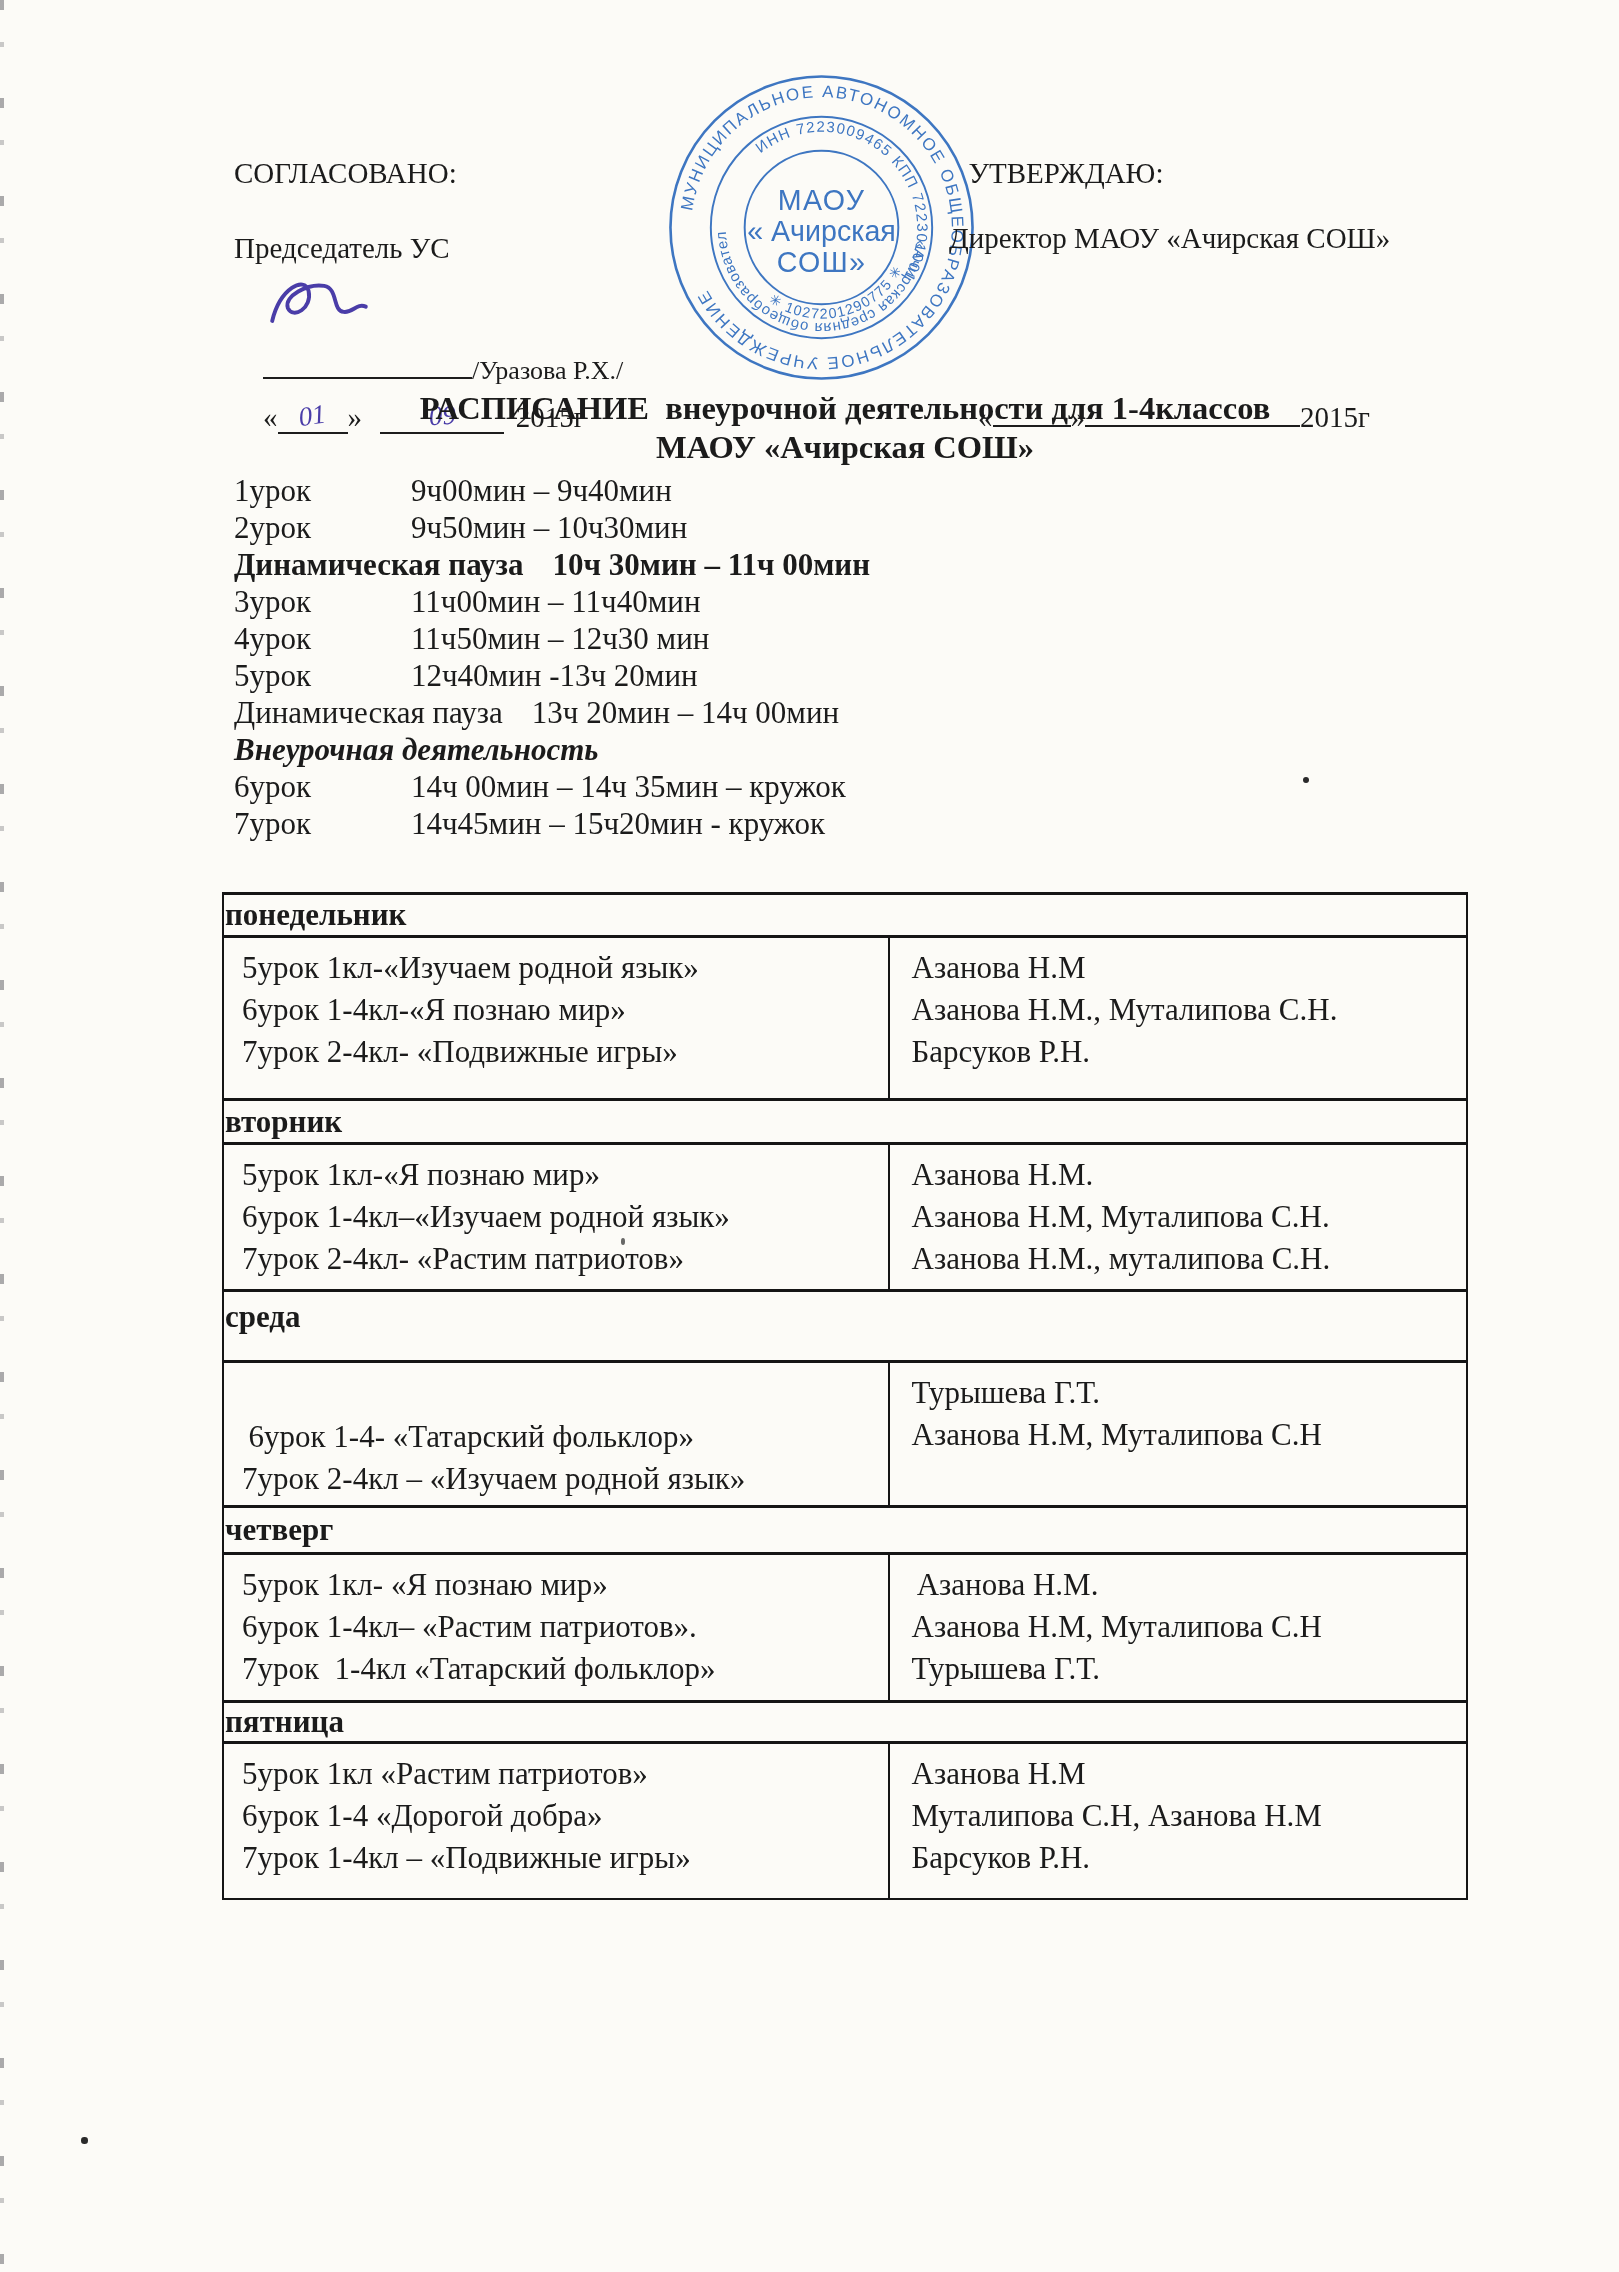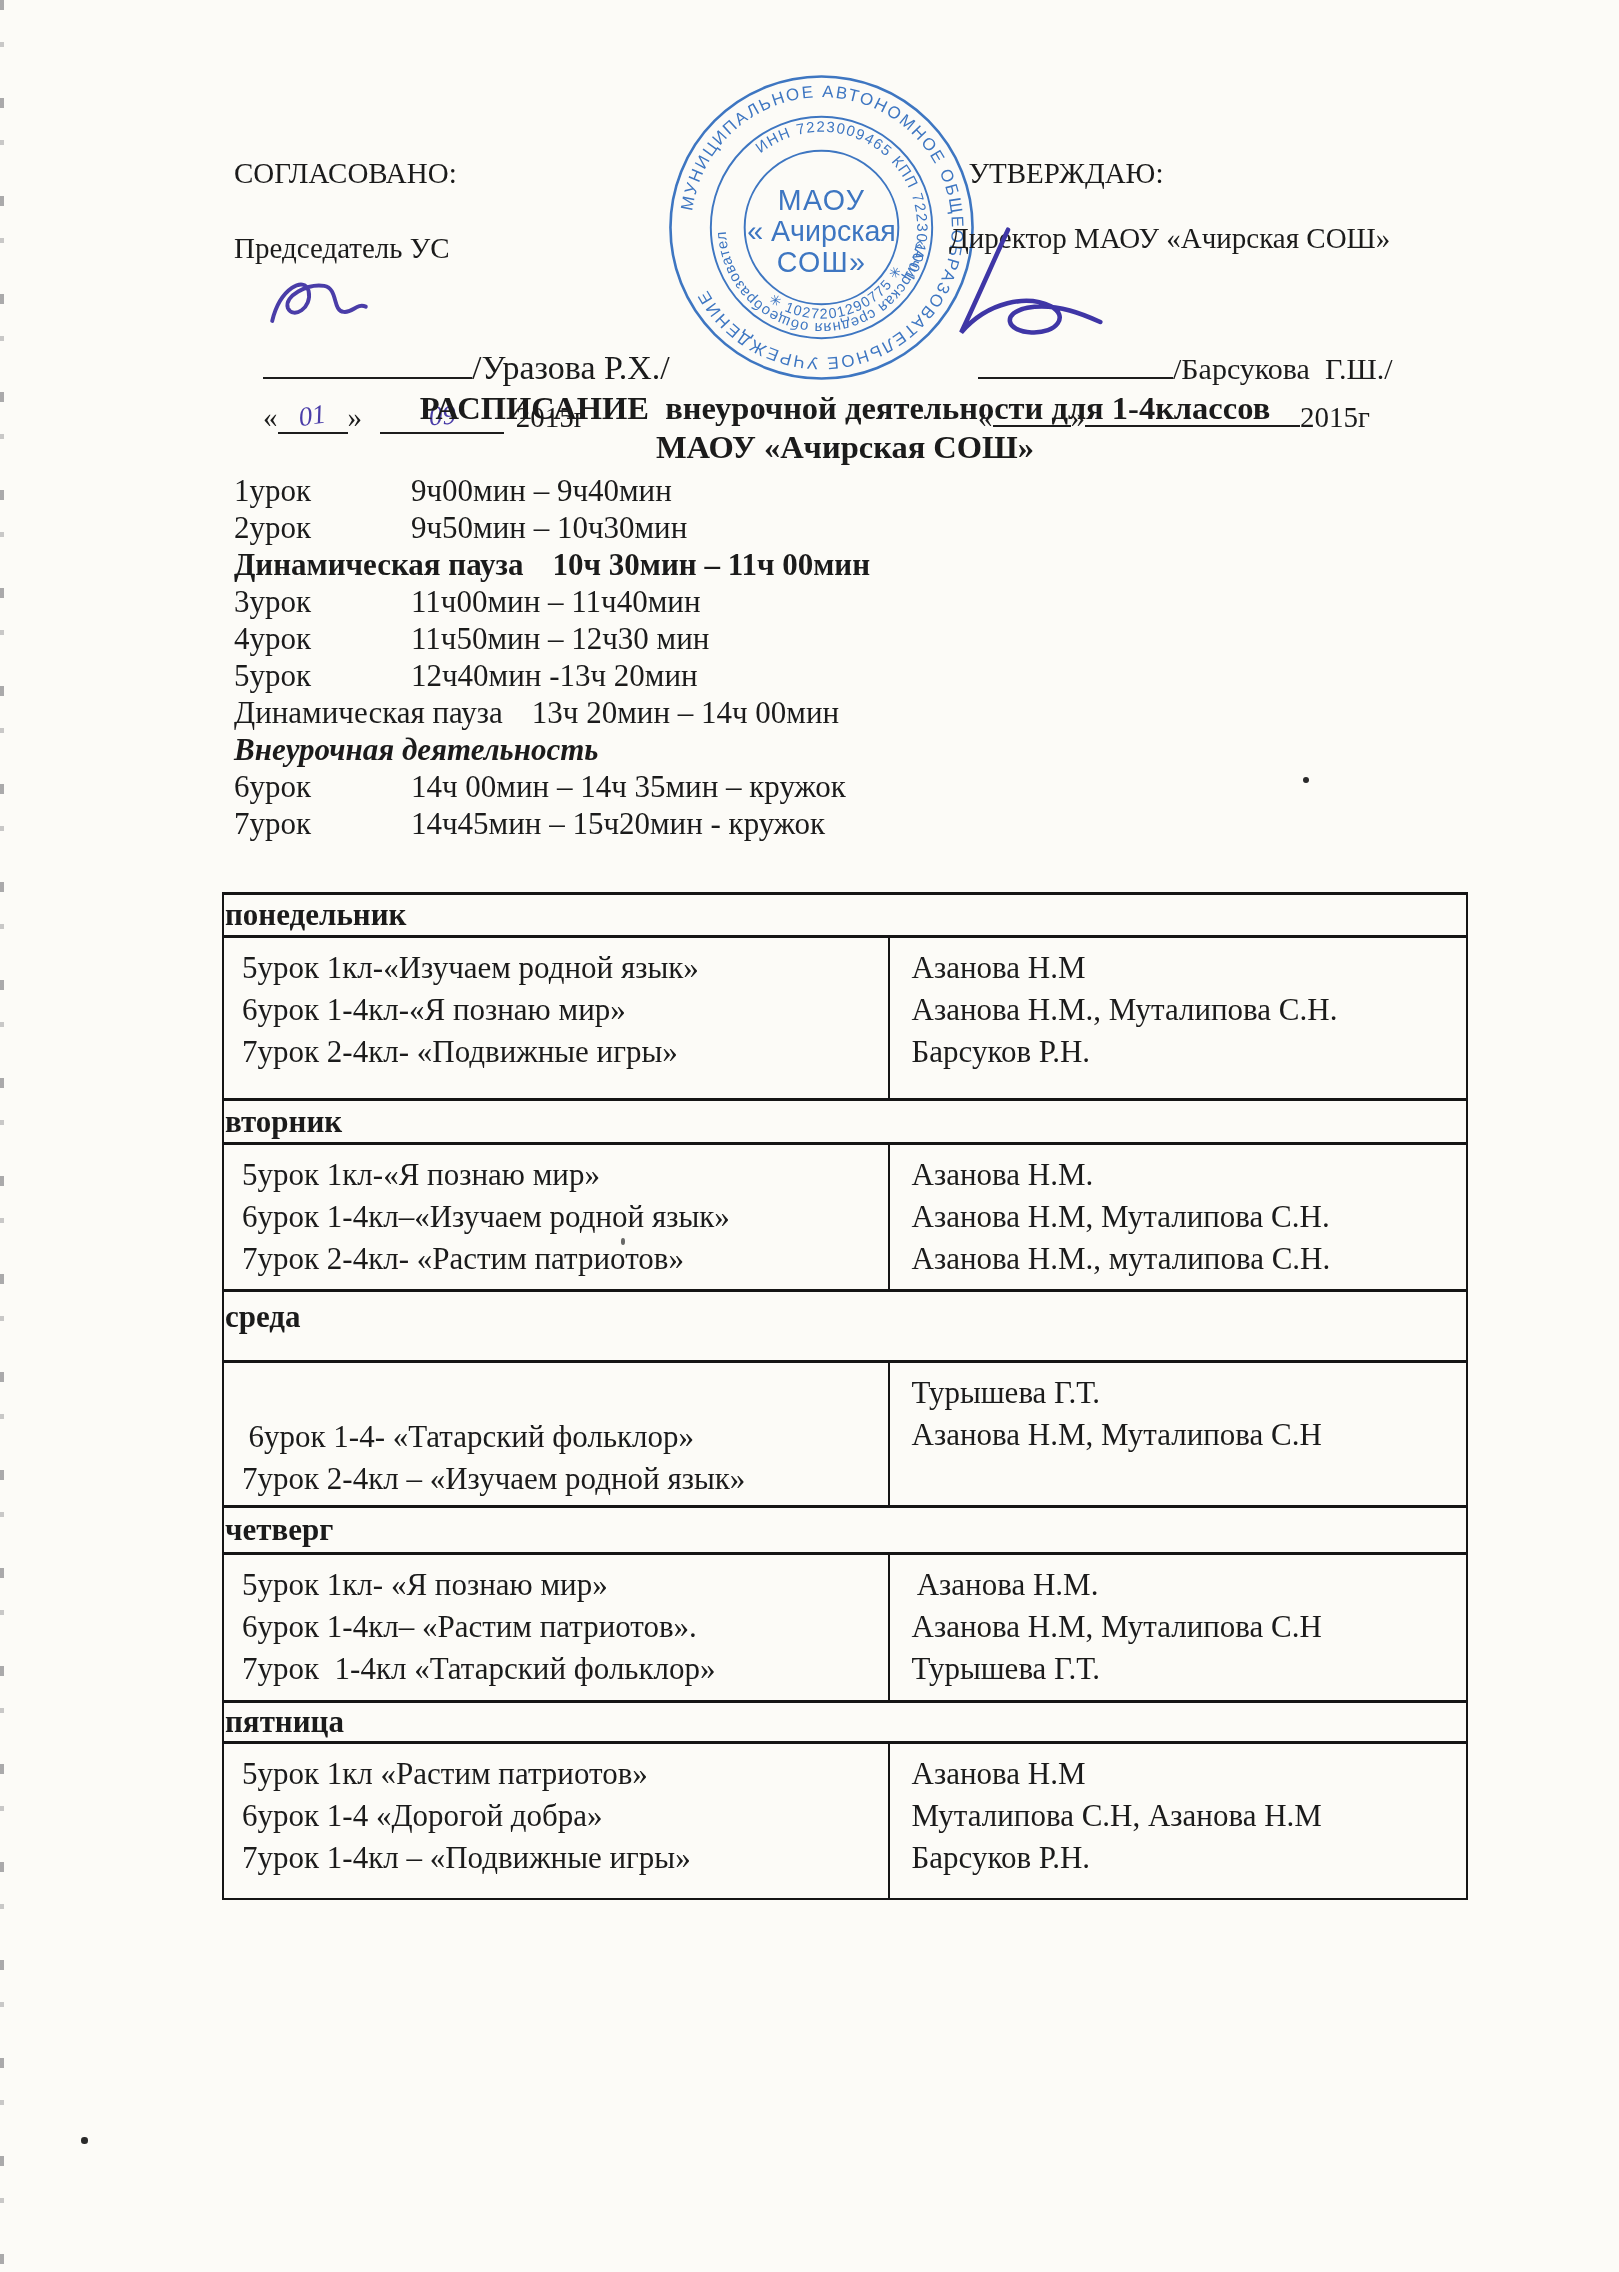--- a/index.html
+++ b/index.html
@@ -56,21 +56,21 @@
 
 <div class="abs edge-strip"></div>
 <div class="abs speck" style="left:1303px;top:777px;width:5.9px;height:5.9px;"></div>
 <div class="abs speck" style="left:81px;top:2137px;width:6.5px;height:6.5px;"></div>
 <div class="abs speck" style="left:621px;top:1238px;width:3.9px;height:6.5px;opacity:.7;"></div>
 
 <div class="abs approve" style="left:234px;top:159px;width:520px;height:273px;">
   <div class="row" style="top:0;">СОГЛАСОВАНО:</div>
   <div class="row" style="top:75px;">Председатель УС</div>
   <div class="row" style="top:137px;width:520px;height:78px;">
-    <span class="uline" style="width:209px;height:52px;"></span><span style="font-size:34px;margin-top:16px;">/Уразова Р.Х./</span>
+    <span class="uline" style="width:209px;height:52px;"></span><span style="font-size:26px;margin-top:16px;">/Уразова Р.Х./</span>
     <svg class="abs" style="left:19.5px;top:-39px;" width="169" height="98" viewBox="0 0 260 150">
       <path d="M28,98 C40,48 78,28 84,52 C90,78 60,96 52,78 C46,60 82,40 108,44 C130,48 120,82 138,84 C152,86 158,70 172,76" fill="none" stroke="#4a3da8" stroke-width="6" stroke-linecap="round"></path>
     </svg>
   </div>
   <div class="row" style="top:215px;white-space:pre;">
     <span>«</span><span class="uline" style="width:70px;text-align:center;"><span class="hw" style="display:inline-block;transform:rotate(-8deg) translateY(-2.6px);">01</span></span><span>»</span><span style="display:inline-block;width:18px;"></span><span class="uline" style="width:124px;text-align:center;"><span class="hw" style="display:inline-block;transform:rotate(-4deg) translateY(-2.6px);">09</span></span><span style="display:inline-block;width:11.7px;"></span><span>2015г</span>
   </div>
 </div>
 
 <svg class="abs stamp" style="left:662px;top:68px;" width="319" height="319" viewBox="0 0 490 490">
@@ -97,26 +97,20 @@
     <textPath href="#ringC" startOffset="30%">✳  1027201290775  ✳</textPath>
   </text>
   <text x="245" y="218" font-size="44" text-anchor="middle" letter-spacing="2">МАОУ</text>
   <text x="245" y="266" font-size="44" text-anchor="middle">« Ачирская</text>
   <text x="245" y="314" font-size="44" text-anchor="middle" letter-spacing="2">СОШ»</text>
 </svg>
 
 <div class="abs approve" style="left:949px;top:159px;width:585px;height:273px;">
   <div class="row" style="top:0;left:19.5px;">УТВЕРЖДАЮ:</div>
   <div class="row" style="top:65px;">Директор МАОУ «Ачирская СОШ»</div>
-  <div class="row" style="top:137px;width:585px;height:78px;">
-    <span class="uline" style="width:195px;height:52px;"></span><span style="font-size:30px;white-space:pre;">/Барсукова  Г.Ш./</span>
-    <svg class="abs" style="left:-19.5px;top:-78px;" width="221" height="143" viewBox="0 0 340 220">
-      <path d="M120,18 C96,70 70,130 48,176 C90,128 150,118 186,136 C214,150 196,178 156,176 C116,174 110,146 150,138 C196,130 240,150 262,160" fill="none" stroke="#3f36a6" stroke-width="7" stroke-linecap="round"></path>
-    </svg>
-  </div>
   <div class="row" style="top:215px;white-space:pre;">
     <span>«</span><span class="uline" style="width:78px;"></span><span>»</span><span class="uline" style="width:215px;"></span><span>2015г</span>
   </div>
 </div>
 
 <div class="abs title-wrap">
   <div class="title-line">РАСПИСАНИЕ  внеурочной деятельности для 1-4классов</div>
   <div class="title-line">МАОУ «Ачирская СОШ»</div>
 </div>
 

